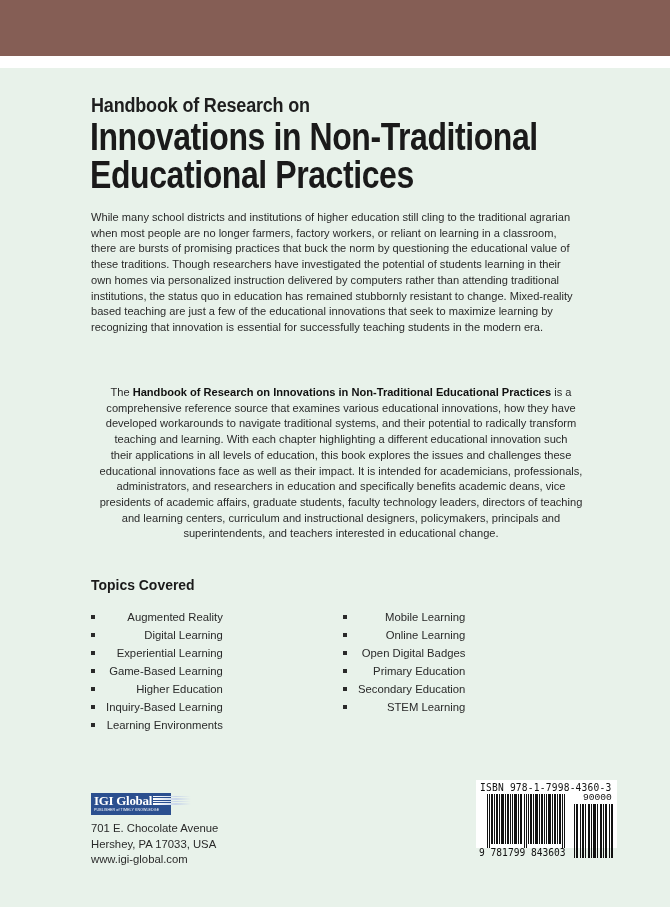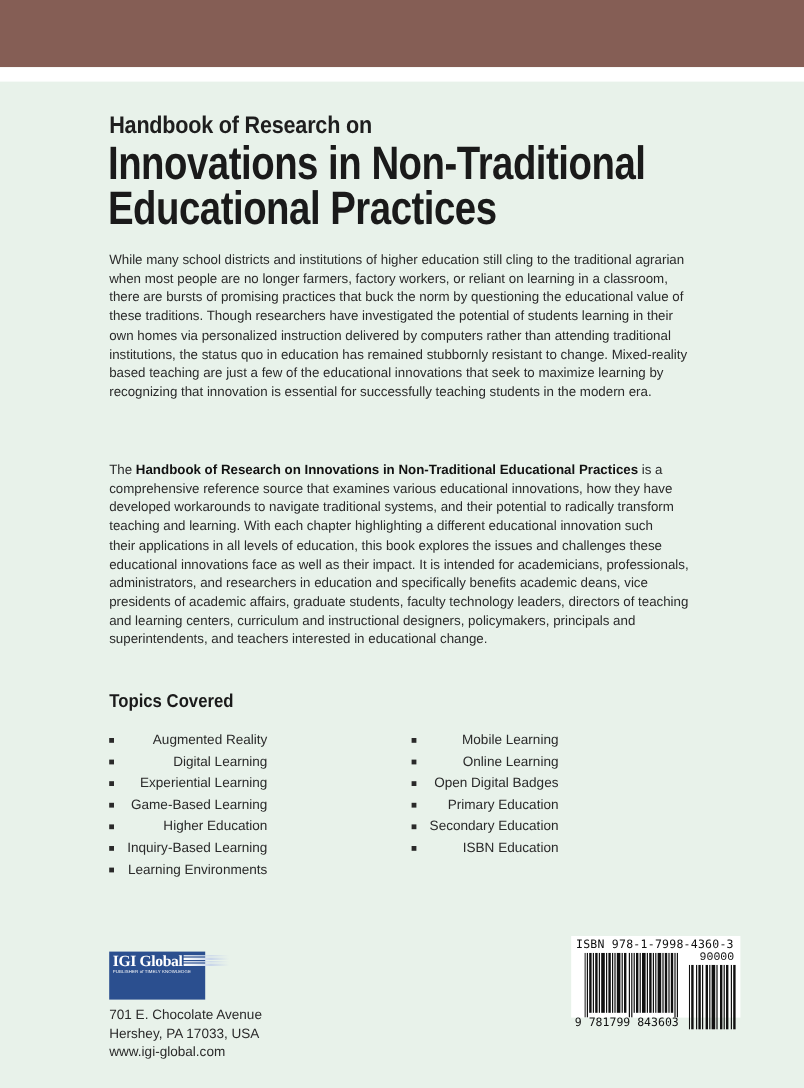--- a/index.html
+++ b/index.html
@@ -61,21 +61,21 @@
       width: 500px;
       font-size: 11.1px;
       line-height: 15.7px;
       color: #2a2a2a;
     }
     .para .line {
       display: block;
       white-space: nowrap;
     }
     .para1 { top: 210px; }
-    .para2 { top: 385px; }
+    .para2 { top: 385px; text-align: center; }
     .para b { color: #111111; }
     .topics-heading {
       position: absolute;
       left: 91px;
       top: 576px;
       font-size: 15.5px;
       font-weight: bold;
       color: #1a1a1a;
       transform: scaleX(0.9);
       transform-origin: left top;
@@ -109,21 +109,21 @@
       background: #2a2a2a;
     }
     .publisher {
       position: absolute;
       left: 91px;
       top: 793px;
     }
     .logo {
       position: relative;
       width: 80px;
-      height: 40px;
+      height: 22px;
       background: #2b4f8f;
       color: #ffffff;
       overflow: visible;
     }
     .logo-name {
       position: absolute;
       left: 3px;
       top: 1px;
       font-family: "Liberation Serif", serif;
       font-weight: bold;
@@ -263,21 +263,21 @@
   <li class="topic-item"><span class="bullet"></span><span>Inquiry-Based Learning</span></li>
   <li class="topic-item"><span class="bullet"></span><span>Learning Environments</span></li>
 </ul>
 
 <ul class="topic-col col2">
   <li class="topic-item"><span class="bullet"></span><span>Mobile Learning</span></li>
   <li class="topic-item"><span class="bullet"></span><span>Online Learning</span></li>
   <li class="topic-item"><span class="bullet"></span><span>Open Digital Badges</span></li>
   <li class="topic-item"><span class="bullet"></span><span>Primary Education</span></li>
   <li class="topic-item"><span class="bullet"></span><span>Secondary Education</span></li>
-  <li class="topic-item"><span class="bullet"></span><span>ISBN Education</span></li>
+  <li class="topic-item"><span class="bullet"></span><span>STEM Learning</span></li>
 </ul>
 
 <div class="publisher">
   <div class="logo">
     <span class="logo-name">IGI Global</span>
     <span class="logo-tagline">PUBLISHER of TIMELY KNOWLEDGE</span>
     <div class="logo-stripes">
       <span></span>
         <span></span>
         <span></span>

